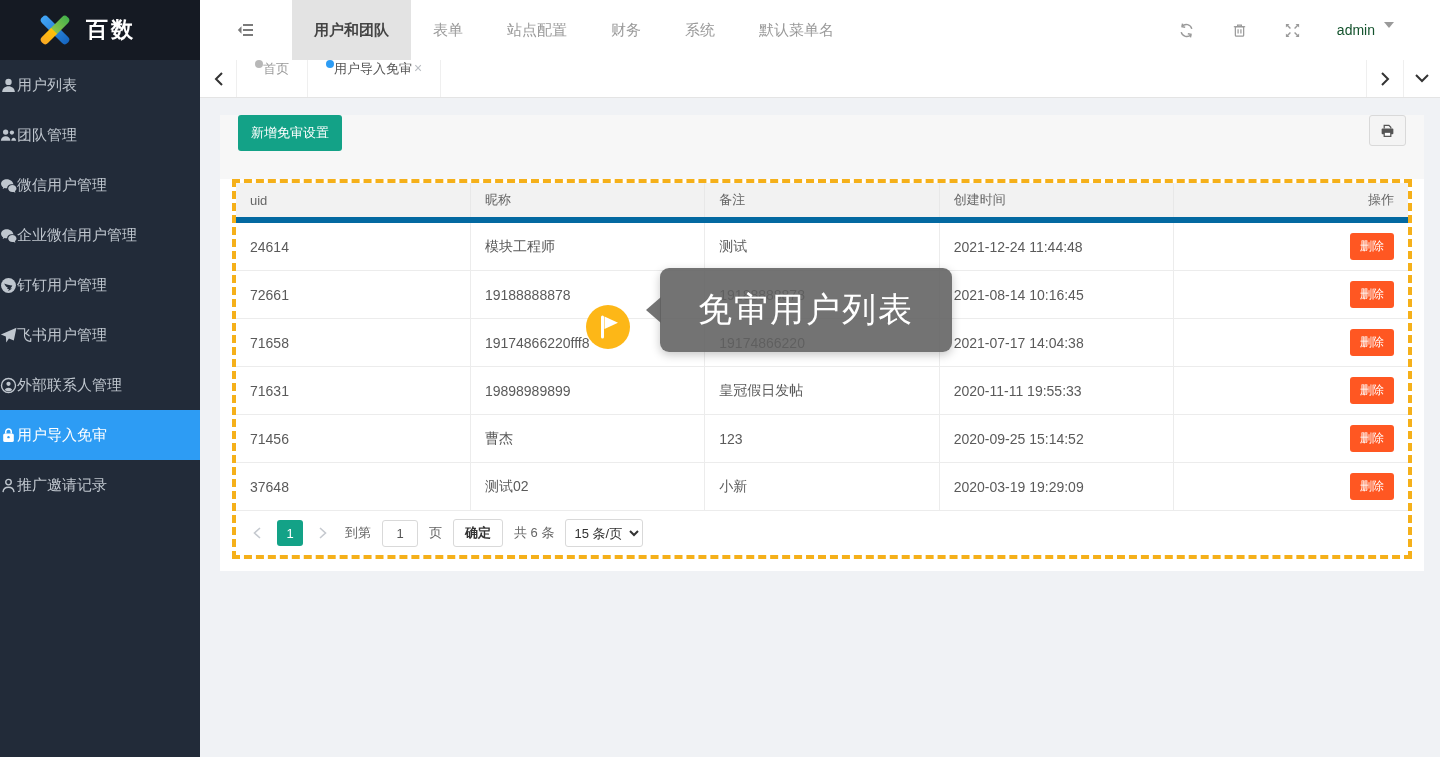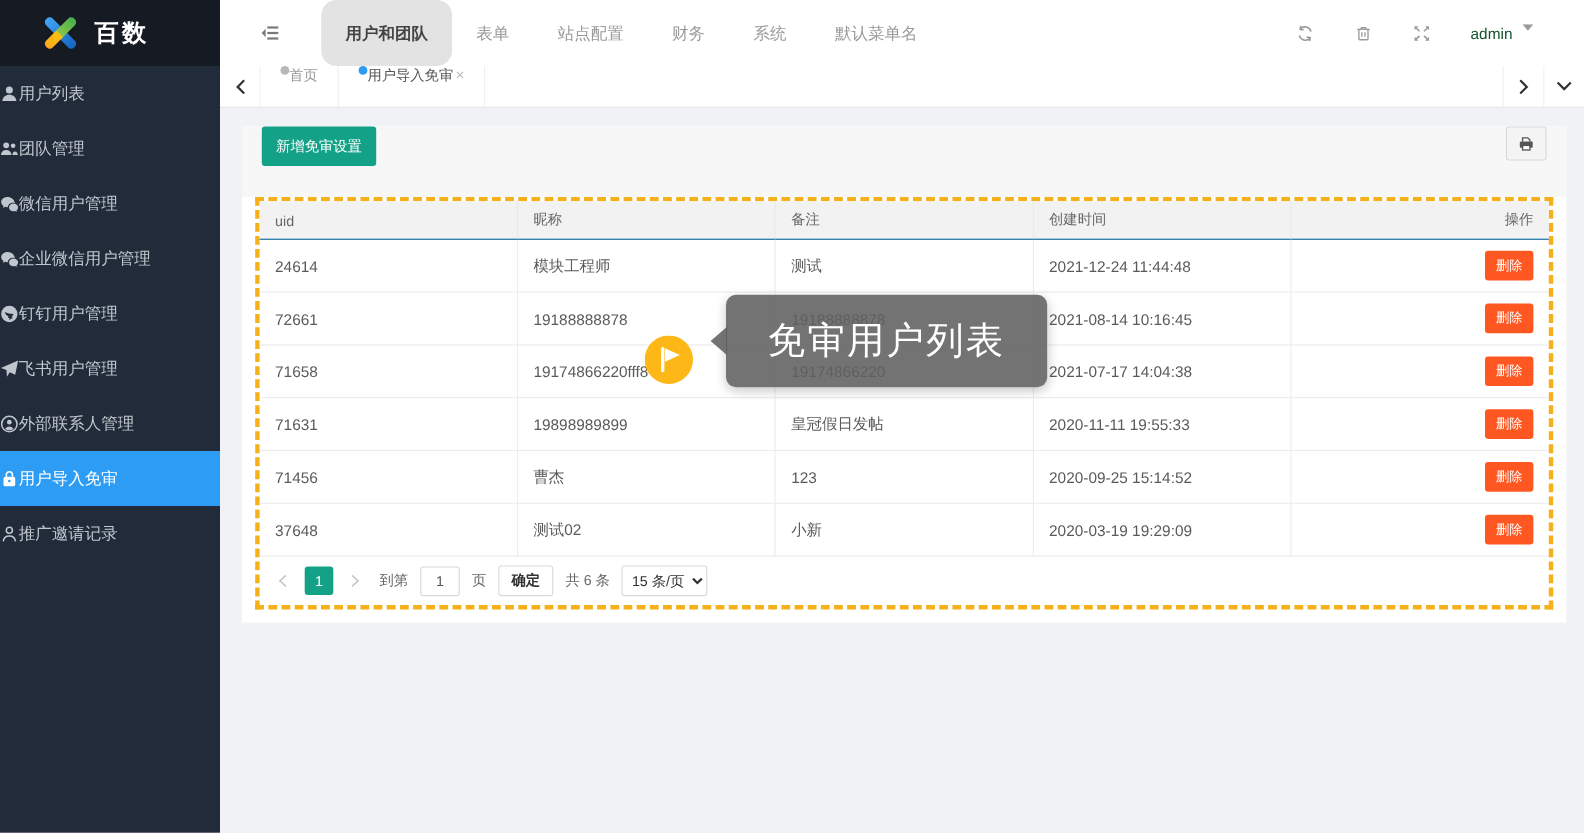--- a/index.html
+++ b/index.html
@@ -16,21 +16,21 @@
   .menu-item.active{background:#2d9cf4;color:#fff;}
   .menu-item .mi{width:17px;height:17px;flex:0 0 17px;}
 
   
   .topbar{position:absolute;left:200px;top:0;width:1240px;height:60px;background:#fff;
     display:flex;align-items:center;z-index:4;}
   .collapse-btn{width:92px;height:60px;display:flex;align-items:center;justify-content:center;cursor:pointer;}
   .topnav{display:flex;height:60px;}
   .topnav-item{padding:0 22px;height:60px;display:flex;align-items:center;
     color:#9a9a9a;font-size:15px;cursor:pointer;white-space:nowrap;}
-  .topnav-item.active{background:#e3e3e3;color:#444;font-weight:bold;border-radius:14px;}
+  .topnav-item.active{background:#e3e3e3;color:#444;font-weight:bold;}
   .topbar-right{margin-left:auto;display:flex;align-items:center;gap:36px;padding-right:46px;}
   .tb-icon{cursor:pointer;}
   .admin{display:flex;gap:9px;color:#14532d;font-size:14px;cursor:pointer;}
 
   
   .tabbar{position:absolute;left:200px;top:60px;width:1240px;height:38px;background:#fff;
     border-bottom:1px solid #e4e4e4;display:flex;align-items:stretch;z-index:4;}
   .tab-arrow{width:37px;display:flex;align-items:center;justify-content:center;cursor:pointer;}
   .tab-arrow.lft{border-right:1px solid #efefef;}
   .tab-arrow.rgt{border-left:1px solid #efefef;}
@@ -48,21 +48,21 @@
   .card-toolbar{background:#f7f7f7;height:64px;display:flex;align-items:flex-start;padding:0 18px;}
   .add-btn{background:#13a287;color:#fff;border:none;font-size:13px;padding:9px 13px;
     border-radius:3px;cursor:pointer;}
   .print-btn{margin-left:auto;width:37px;height:31px;background:#f4f4f4;border:1px solid #d9d9d9;
     border-radius:3px;display:flex;align-items:center;justify-content:center;cursor:pointer;}
 
   .dashed-region{margin:0 12px;border:4px dashed #f5b01a;background:#fff;}
   table.grid{width:100%;border-collapse:collapse;table-layout:fixed;}
   table.grid col{width:20%;}
   table.grid th{background:#f2f2f2;font-weight:normal;color:#666;font-size:13px;text-align:left;
-    padding:8px 14px;border-right:1px solid #e8e8e8;border-bottom:1px solid #0369a1;}
+    padding:8px 14px;border-right:1px solid #e8e8e8;border-bottom:6px solid #0369a1;}
   table.grid td{font-size:14px;color:#5a5a5a;padding:10px 14px;border-right:1px solid #ececec;
     border-bottom:1px solid #ececec;white-space:nowrap;overflow:hidden;}
   table.grid th:last-child,table.grid td:last-child{text-align:right;border-right:none;}
   .delete-btn{background:#ff5722;color:#fff;border:none;font-size:12px;padding:5px 10px;
     border-radius:3px;cursor:pointer;font-family:Liberation Serif, serif;}
 
   .pagination{display:flex;align-items:center;padding:8px 10px;gap:9px;font-size:13px;color:#666;}
   .pg-arrow{width:22px;height:26px;display:flex;align-items:center;justify-content:center;cursor:pointer;}
   .pg-current{width:26px;height:26px;background:#13a287;color:#fff;border-radius:3px;
     display:flex;align-items:center;justify-content:center;font-size:13px;cursor:pointer;}

